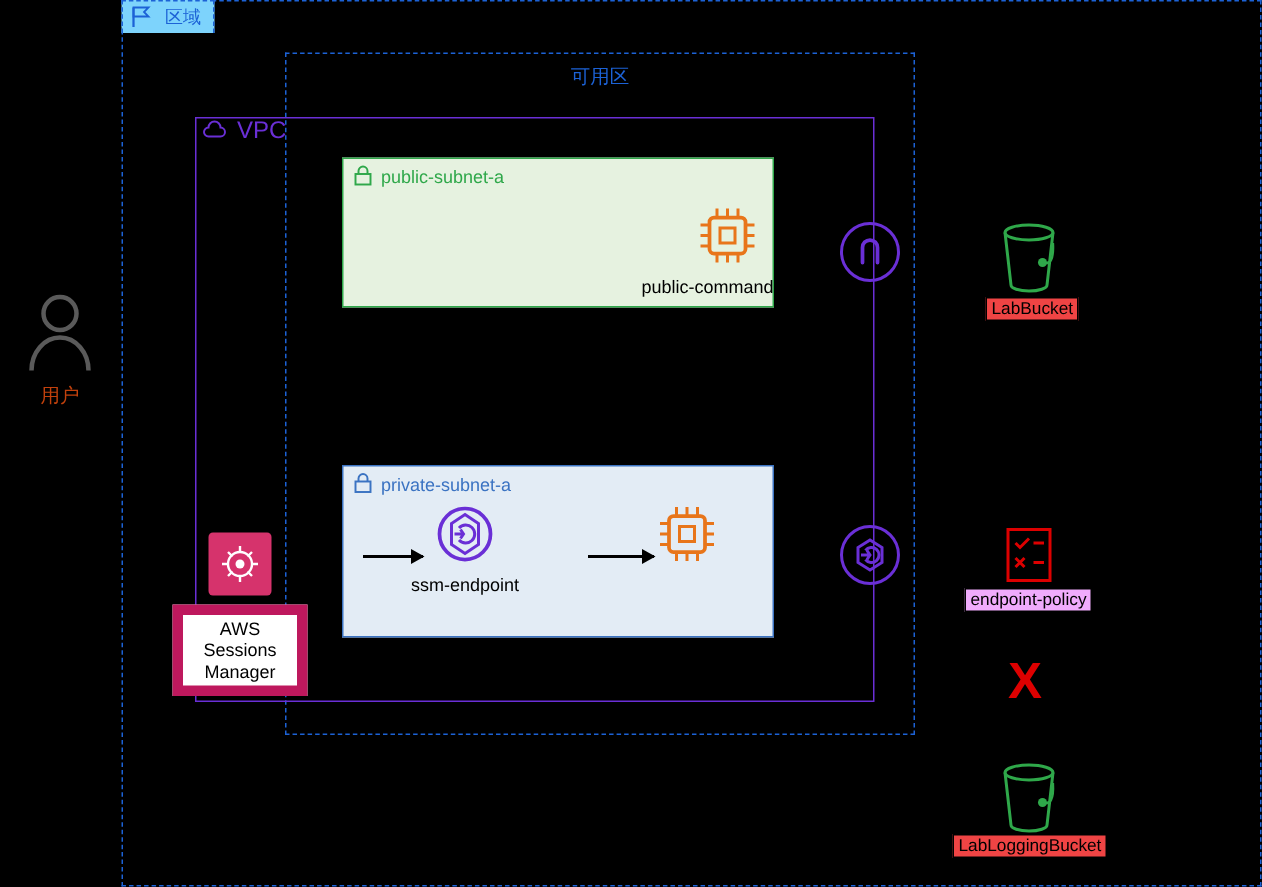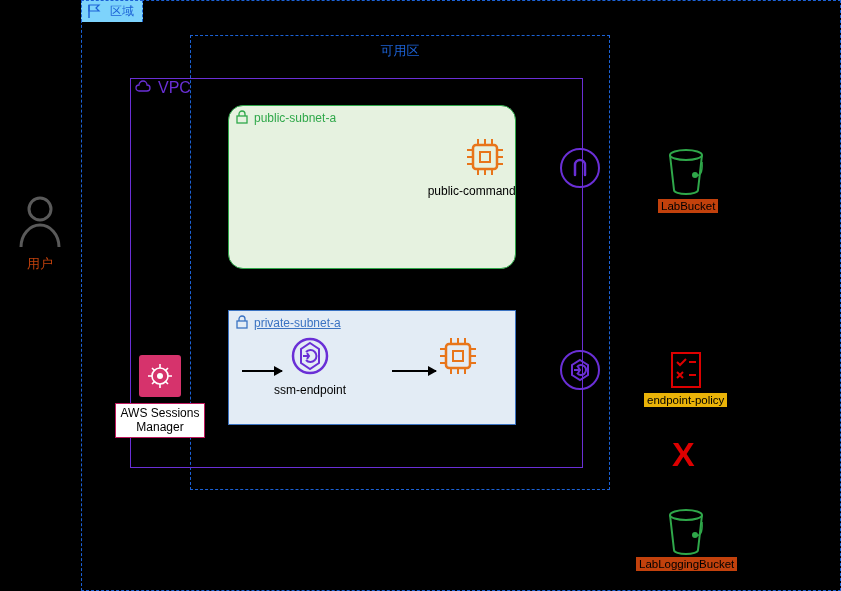--- a/index.html
+++ b/index.html
@@ -91,24 +91,23 @@
   }
   .subnet {
     position: absolute;
     width: 288px;
     border: 1px solid;
     padding: 3px;
   }
   .subnet.public {
     left: 228px;
     top: 105px;
-    height: 164px;
+    height: 100px;
     background: #e6f2e0;
     border-color: #2fa84a;
-    border-radius: 15px;
   }
   .subnet.private {
     left: 228px;
     top: 310px;
     height: 115px;
     background: #e3ecf5;
     border-color: #3b73c2;
   }
   .subnet-tab {
     display: inline-flex;
@@ -118,21 +117,21 @@
     padding-left: 22px;
     position: relative;
     height: 18px;
   }
   .lock-icon {
     position: absolute;
     left: 2px;
     top: 0;
   }
   .subnet.public .subnet-tab { color: #2fa84a; }
-  .subnet.private .subnet-tab { color: #3b73c2; text-decoration: underline; }
+  .subnet.private .subnet-tab { color: #3b73c2; }
   .node {
     position: absolute;
     text-align: center;
     color: #000;
     font-size: 12px;
   }
   .ec2-icon, .ssm-icon {
     width: 42px;
     height: 42px;
     margin: 0 auto 6px;
@@ -171,21 +170,21 @@
     height: 42px;
     background: #d6336c;
     border-radius: 3px;
     margin: 0 auto 6px;
     display: flex;
     align-items: center;
     justify-content: center;
   }
   .ssm-mgr-label {
     background: #fff;
-    border: 1px solid #be185d;
+    border: 7px solid #be185d;
     padding: 2px 2px;
     line-height: 1.2;
   }
   .igw, .vgw {
     position: absolute;
     width: 40px;
     height: 40px;
     border: 2px solid #6a2fd6;
     border-radius: 50%;
     display: flex;
@@ -197,40 +196,40 @@
   .bucket {
     position: absolute;
     width: 42px;
     height: 42px;
     text-align: center;
   }
   .bucket.lab { left: 665px; top: 148px; }
   .bucket.log { left: 665px; top: 508px; }
   .bucket-label {
     position: absolute;
-    background: #c2410c;
+    background: #ef4444;
     border: 1px solid #000;
     font-size: 11.5px;
     padding: 1px 3px;
     white-space: nowrap;
   }
   .bucket.lab .bucket-label { left: -8px; top: 50px; }
   .bucket.log .bucket-label { left: -30px; top: 48px; }
   .policy-doc {
     position: absolute;
     left: 665px;
     top: 350px;
     width: 42px;
     text-align: center;
   }
   .policy-label {
     position: absolute;
     left: -22px;
     top: 42px;
-    background: #eab308;
+    background: #f0abfc;
     border: 1px solid #000;
     font-size: 11.5px;
     padding: 1px 3px;
     white-space: nowrap;
   }
   .x-mark {
     position: absolute;
     left: 672px;
     top: 435px;
     color: #dd0000;

